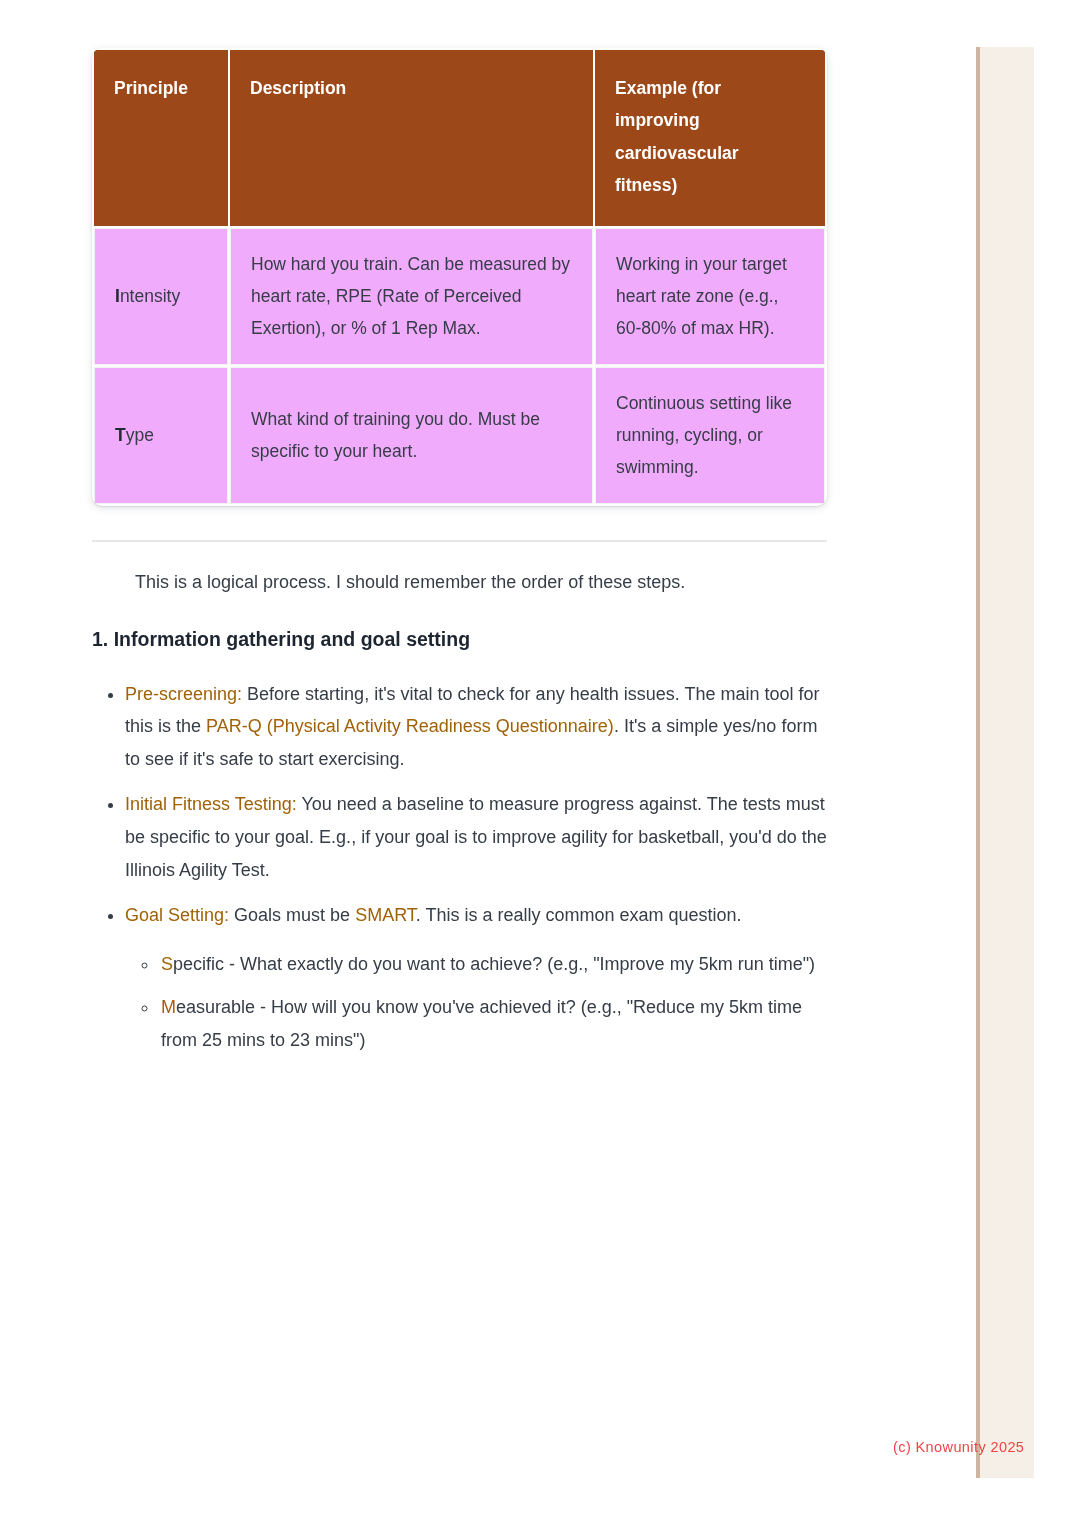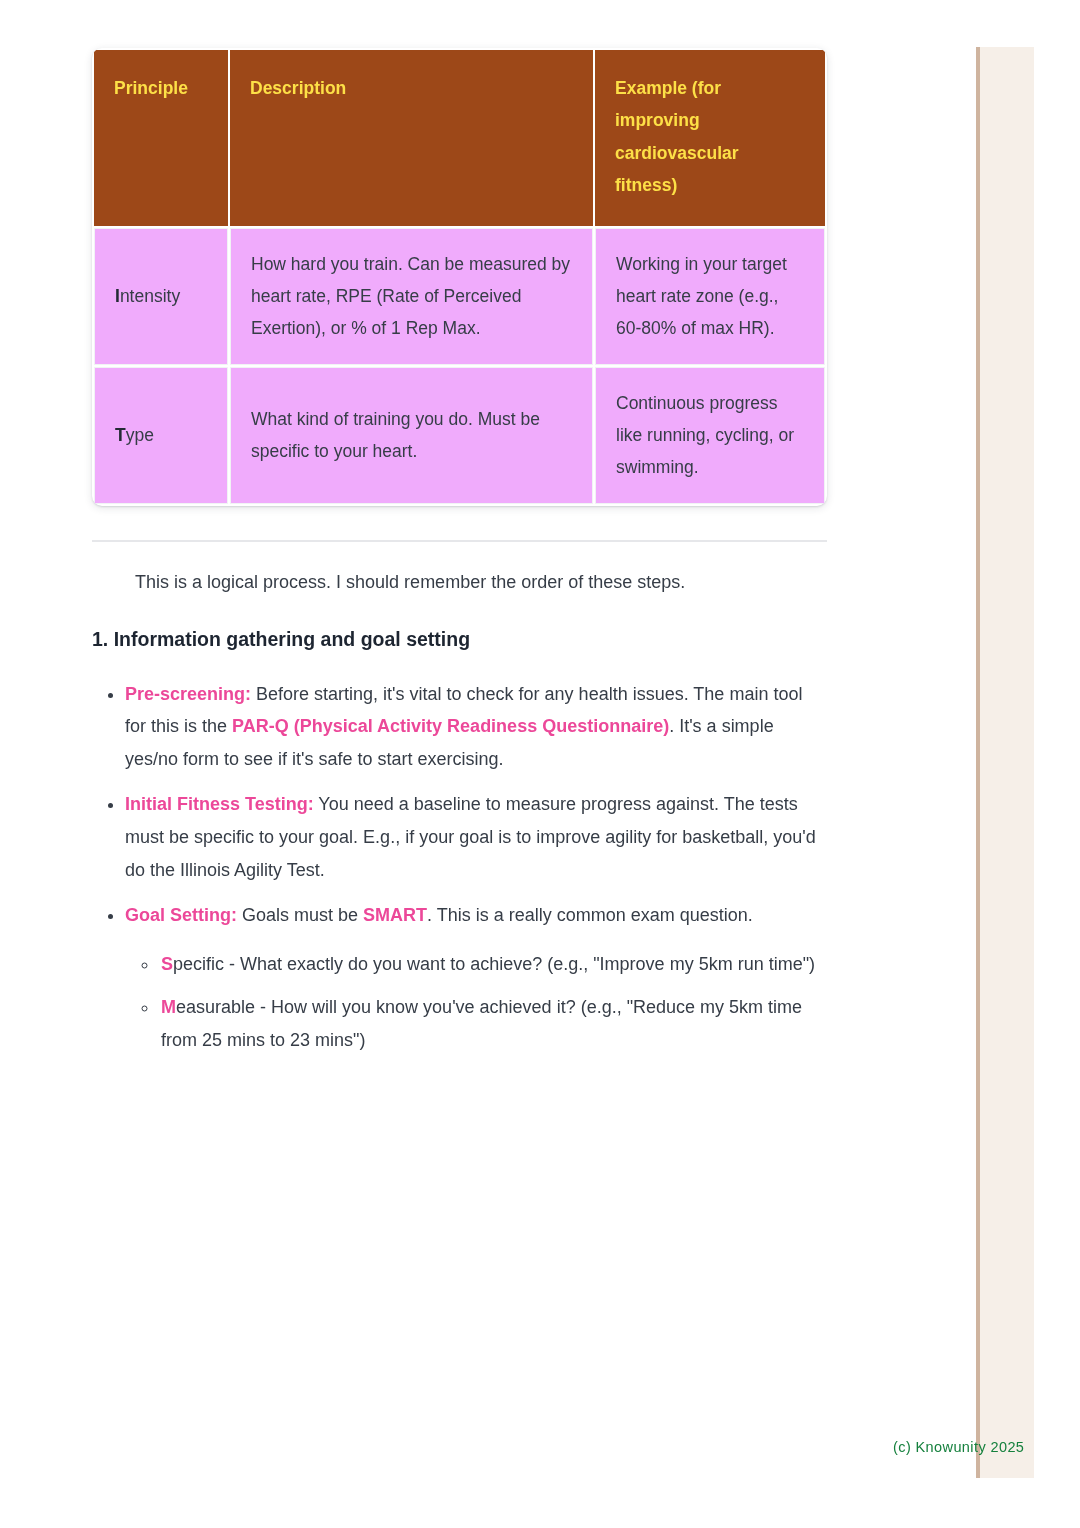--- a/index.html
+++ b/index.html
@@ -49,21 +49,21 @@
     border-spacing: 2px;
     font-size: 17.5px;
     line-height: 1.85;
     color: #363d47;
   }
   col.c1 { width: 134px; }
   col.c2 { width: 363px; }
   col.c3 { width: 230px; }
   th {
     background: #9d4818;
-    color: #fde047;
+    color: #ffffff;
     font-weight: 700;
     text-align: left;
     vertical-align: top;
     padding: 22px 20px 24px 20px;
   }
   td {
     background: #ffffff;
     border: 1px solid #e9ebee;
     vertical-align: middle;
     padding: 19px 20px;
@@ -102,35 +102,35 @@
     padding-left: 33px;
     list-style: disc;
   }
   ul.bullets > li {
     font-size: 18px;
     line-height: 1.81;
     margin-bottom: 13px;
     color: #363d47;
   }
   ul.bullets ::marker { color: #363d47; }
-  strong, b { color: #ec4899; font-weight: 700; text-align: right; }
+  strong, b { color: #a16207; font-weight: 400; text-align: right; }
   ul.sub {
     list-style: circle;
     padding-left: 34px;
     margin-top: 16px;
   }
   ul.sub > li { margin-bottom: 11px; padding-left: 2px; }
 
   .watermark {
     position: absolute;
     top: 1439px;
     left: 893px;
     font-size: 14.5px;
     letter-spacing: 0.4px;
-    color: #15803d;
+    color: #ef4444;
     z-index: 3;
     white-space: nowrap;
   }
 </style>
 </head>
 <body>
 
 <div class="page">
 
   <div class="side-strip"></div>
@@ -153,21 +153,21 @@
         </thead>
         <tbody>
           <tr class="alt">
             <td><span class="initial">I</span><span>ntensity</span></td>
             <td>How hard you train. Can be measured by heart rate, RPE (Rate of Perceived Exertion), or % of 1 Rep Max.</td>
             <td>Working in your target heart rate zone (e.g., 60-80% of max HR).</td>
           </tr>
           <tr class="alt">
             <td><span class="initial">T</span><span>ype</span></td>
             <td>What kind of training you do. Must be specific to your heart.</td>
-            <td>Continuous progress like running, cycling, or swimming.</td>
+            <td>Continuous setting like running, cycling, or swimming.</td>
           </tr>
         </tbody>
       </table>
     </div>
 
     <hr class="divider">
 
 
     <p class="intro">This is a logical process. I should remember the order of these steps.</p>
 

